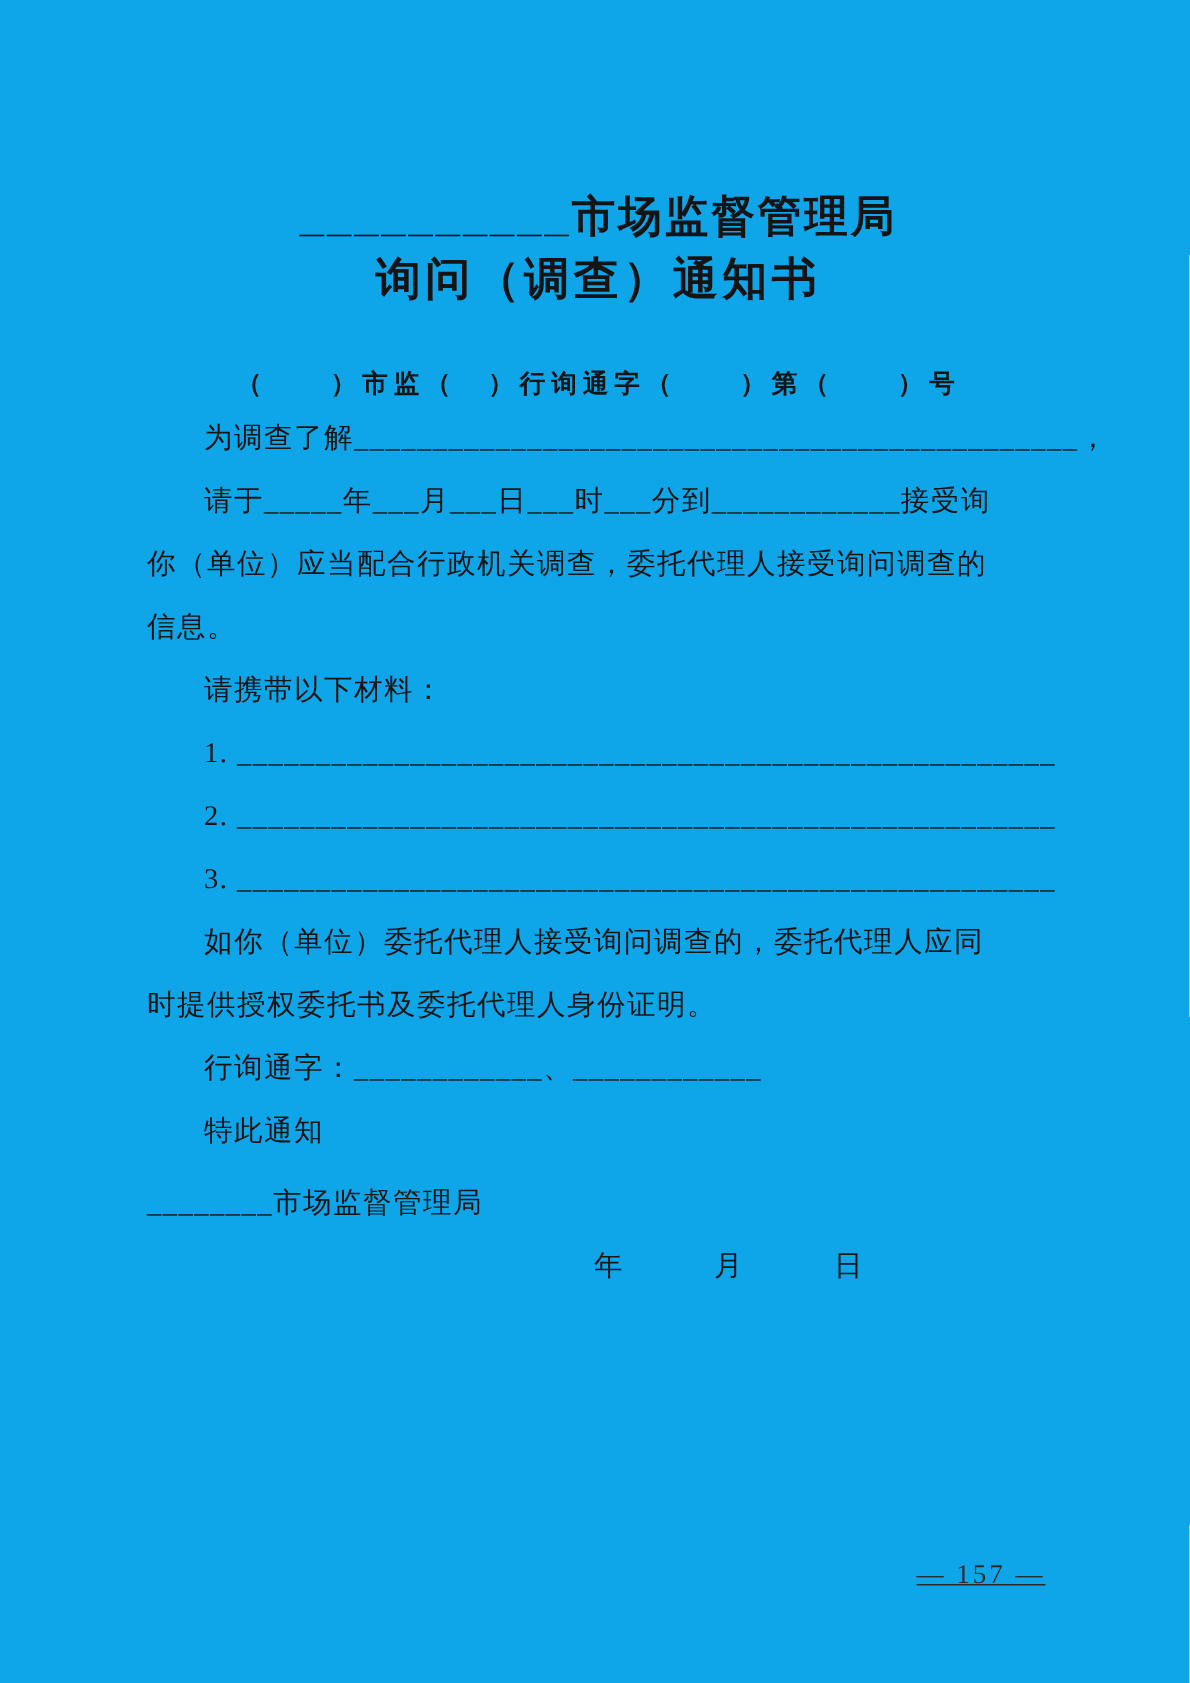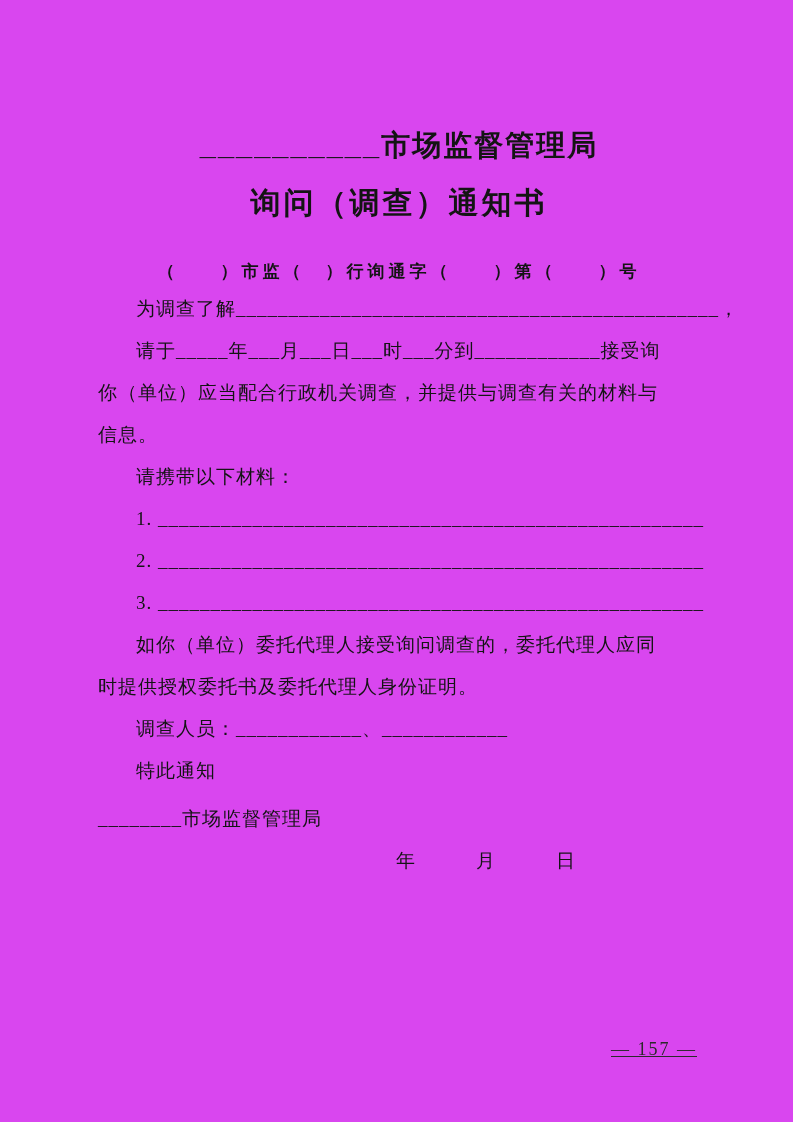--- a/index.html
+++ b/index.html
@@ -4,21 +4,21 @@
 <style>
   html, body {
     margin: 0;
     padding: 0;
     background: #ffffff;
   }
   .page {
     position: relative;
     width: 793px;
     height: 1122px;
-    background: #d946ef;
+    background: #0ea5e9;
     color: #141414;
     font-family: "Liberation Serif", "DejaVu Serif", serif;
     overflow: hidden;
     box-sizing: border-box;
   }
   .content {
     padding: 128px 93px 0 98px;
   }
   .title-authority {
     text-align: center;
@@ -29,21 +29,21 @@
     line-height: 34px;
     white-space: nowrap;
   }
   .title-notice {
     text-align: center;
     font-family: "Liberation Sans", "DejaVu Sans", sans-serif;
     font-weight: bold;
     font-size: 30px;
     letter-spacing: 3px;
     line-height: 34px;
-    margin-top: 24px;
+    margin-top: 8px;
     white-space: nowrap;
   }
   .doc-number {
     text-align: center;
     font-size: 17px;
     letter-spacing: 4px;
     margin-top: 40px;
     line-height: 24px;
     white-space: nowrap;
     font-weight: bold;
@@ -102,29 +102,29 @@
     <div class="title-authority">__________市场监督管理局</div>
 
     <div class="title-notice">询问（调查）通知书</div>
 
     <div class="doc-number">（　　）市监（　）行询通字（　　）第（　　）号</div>
 
 
     <div class="body-block">
       <div class="body-line indent">为调查了解______________________________________________，</div>
       <div class="body-line indent">请于_____年___月___日___时___分到____________接受询</div>
-      <div class="body-line">你（单位）应当配合行政机关调查，并提供与调查有关的材料与</div>
+      <div class="body-line">你（单位）应当配合行政机关调查，委托代理人接受询问调查的</div>
       <div class="body-line">信息。</div>
       <div class="body-line indent">请携带以下材料：</div>
       <div class="body-line indent">1. ____________________________________________________</div>
       <div class="body-line indent">2. ____________________________________________________</div>
       <div class="body-line indent">3. ____________________________________________________</div>
       <div class="body-line indent">如你（单位）委托代理人接受询问调查的，委托代理人应同</div>
       <div class="body-line">时提供授权委托书及委托代理人身份证明。</div>
-      <div class="body-line indent">调查人员：____________、____________</div>
+      <div class="body-line indent">行询通字：____________、____________</div>
       <div class="body-line indent">特此通知</div>
     </div>
 
     <div class="sig-authority">________市场监督管理局</div>
 
     <div class="sig-date">年　　　月　　　日</div>
 
   </div>
 
   <div class="page-number">— 157 —</div>

